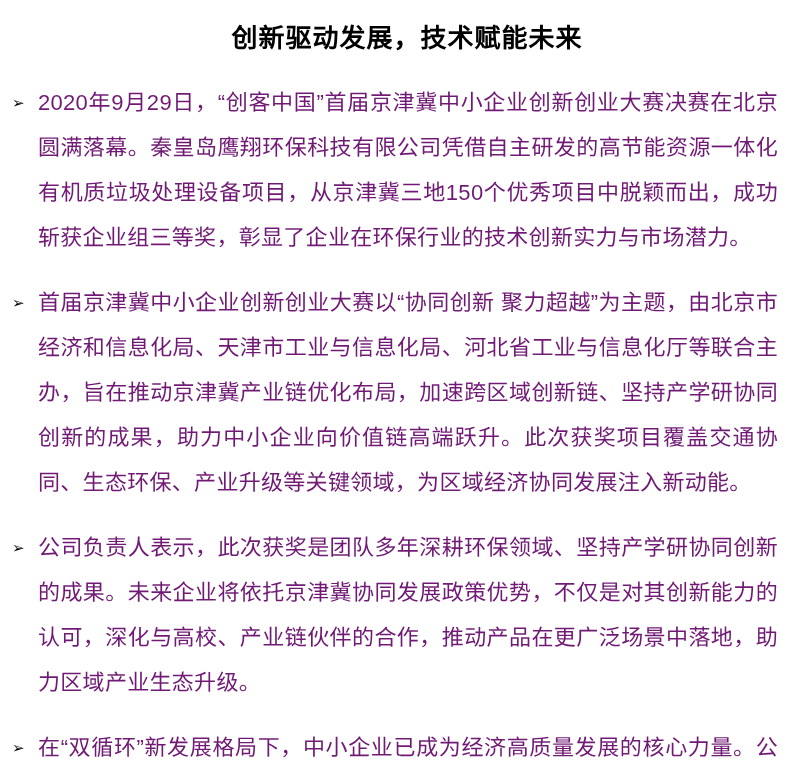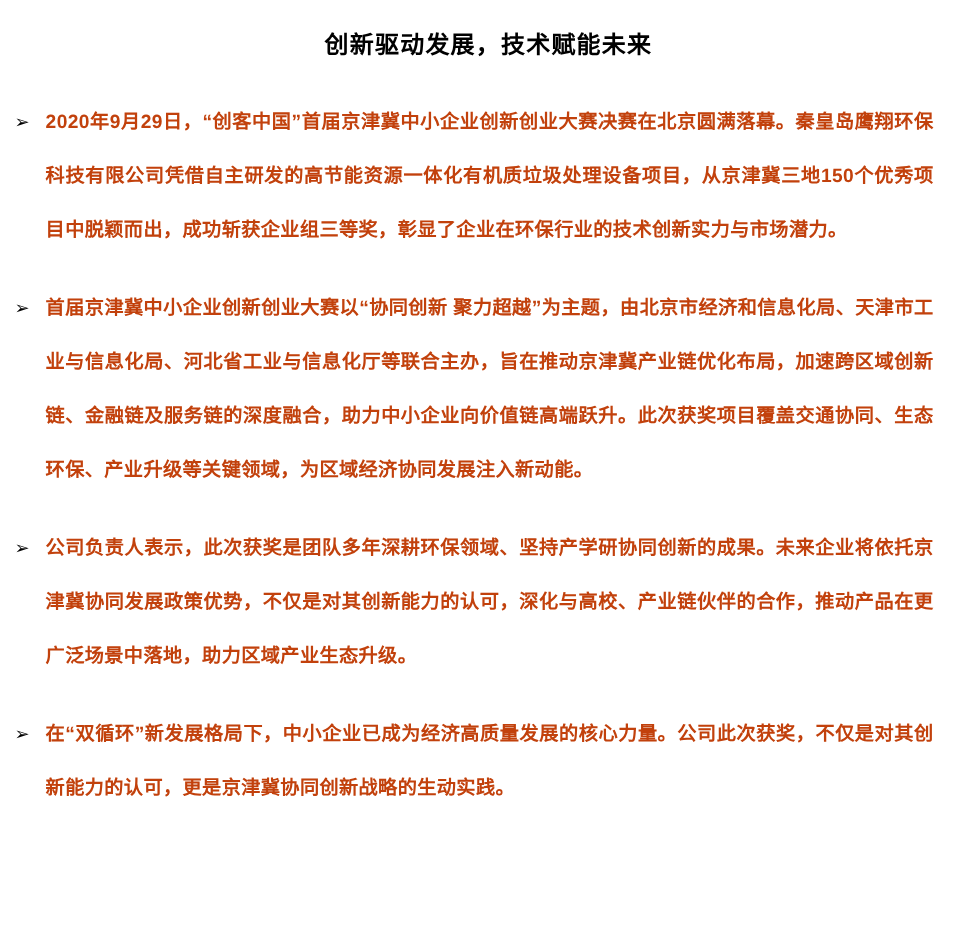--- a/index.html
+++ b/index.html
@@ -16,21 +16,21 @@
     -webkit-font-smoothing: antialiased;
   }
   .doc {
     box-sizing: border-box;
     width: 800px;
     height: 780px;
     padding: 22px 22px 0 0;
   }
   .title {
     margin: 0 0 26px 36px;
-    font-size: 20px;
+    font-size: 26px;
     font-weight: 700;
     line-height: 32px;
     text-align: center;
     color: #000000;
     letter-spacing: 1px;
   }
   .para {
     position: relative;
     margin: 0 0 20px 0;
     padding-left: 38px;
@@ -39,43 +39,43 @@
     position: absolute;
     left: 12px;
     top: 0;
     width: 20px;
     font-size: 15px;
     line-height: 45px;
     color: #000000;
   }
   .text {
     margin: 0;
-    font-size: 16px;
-    font-weight: 700;
+    font-size: 22px;
+    font-weight: 400;
     line-height: 45px;
     text-align: justify;
     letter-spacing: 0.3px;
-    color: #c2410c;
+    color: #701a75;
   }
 </style>
 </head>
 <body>
 
 <div class="doc">
 
   <h1 class="title">创新驱动发展，技术赋能未来</h1>
 
   <div class="para">
     <span class="bullet">➢</span>
     <p class="text">2020年9月29日，“创客中国”首届京津冀中小企业创新创业大赛决赛在北京圆满落幕。秦皇岛鹰翔环保科技有限公司凭借自主研发的高节能资源一体化有机质垃圾处理设备项目，从京津冀三地150个优秀项目中脱颖而出，成功斩获企业组三等奖，彰显了企业在环保行业的技术创新实力与市场潜力。</p>
   </div>
 
   <div class="para">
     <span class="bullet">➢</span>
-    <p class="text">首届京津冀中小企业创新创业大赛以“协同创新 聚力超越”为主题，由北京市经济和信息化局、天津市工业与信息化局、河北省工业与信息化厅等联合主办，旨在推动京津冀产业链优化布局，加速跨区域创新链、金融链及服务链的深度融合，助力中小企业向价值链高端跃升。此次获奖项目覆盖交通协同、生态环保、产业升级等关键领域，为区域经济协同发展注入新动能。</p>
+    <p class="text">首届京津冀中小企业创新创业大赛以“协同创新 聚力超越”为主题，由北京市经济和信息化局、天津市工业与信息化局、河北省工业与信息化厅等联合主办，旨在推动京津冀产业链优化布局，加速跨区域创新链、坚持产学研协同创新的成果，助力中小企业向价值链高端跃升。此次获奖项目覆盖交通协同、生态环保、产业升级等关键领域，为区域经济协同发展注入新动能。</p>
   </div>
 
   <div class="para">
     <span class="bullet">➢</span>
     <p class="text">公司负责人表示，此次获奖是团队多年深耕环保领域、坚持产学研协同创新的成果。未来企业将依托京津冀协同发展政策优势，不仅是对其创新能力的认可，深化与高校、产业链伙伴的合作，推动产品在更广泛场景中落地，助力区域产业生态升级。</p>
   </div>
 
   <div class="para">
     <span class="bullet">➢</span>
     <p class="text">在“双循环”新发展格局下，中小企业已成为经济高质量发展的核心力量。公司此次获奖，不仅是对其创新能力的认可，更是京津冀协同创新战略的生动实践。</p>

